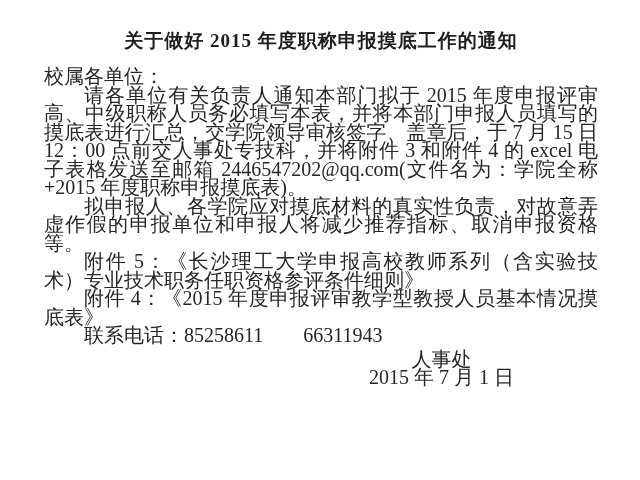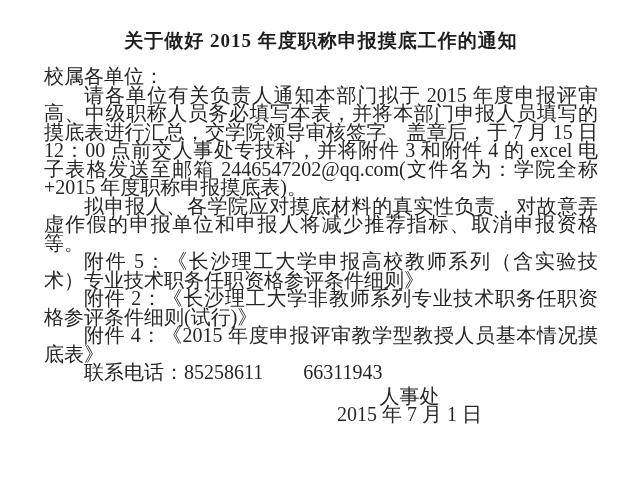--- a/index.html
+++ b/index.html
@@ -28,42 +28,41 @@
     font-size: 20px;
     line-height: 18.5px;
     text-align: justify;
     text-justify: inter-ideograph;
     color: #262626;
   }
   .para { text-indent: 2em; }
   .signature-block {
     width: -moz-fit-content;
     width: fit-content;
-    margin: 5px 116px 0 auto;
+    margin: 5px 84px 0 auto;
     text-align: center;
   }
   .signature-block .line { text-align: center; }
 </style>
 </head>
 <body>
 
 <div class="page">
 
   <h1 class="doc-title">关于做好 2015 年度职称申报摸底工作的通知</h1>
 
   <p class="line">校属各单位：</p>
 
 
   <p class="para">请各单位有关负责人通知本部门拟于 2015 年度申报评审高、中级职称人员务必填写本表，并将本部门申报人员填写的摸底表进行汇总，交学院领导审核签字、盖章后，于 7 月 15 日 12：00 点前交人事处专技科，并将附件 3 和附件 4 的 excel 电子表格发送至邮箱 2446547202@qq.com(文件名为：学院全称+2015 年度职称申报摸底表)。</p>
 
   <p class="para">拟申报人、各学院应对摸底材料的真实性负责，对故意弄虚作假的申报单位和申报人将减少推荐指标、取消申报资格等。</p>
 
   <p class="para">附件 5：《长沙理工大学申报高校教师系列（含实验技术）专业技术职务任职资格参评条件细则》</p>
 
-  <p class="para">附件 2：《长沙理工大学非教师系列专业技术职务任职资格参评条件细则(试行)》</p>
 
 
   <p class="para">附件 4：《2015 年度申报评审教学型教授人员基本情况摸底表》</p>
 
 
   <p class="para">联系电话：85258611　　66311943</p>
 
   <div class="signature-block">
     <p class="line">人事处</p>
     <p class="line">2015 年 7 月 1 日</p>

